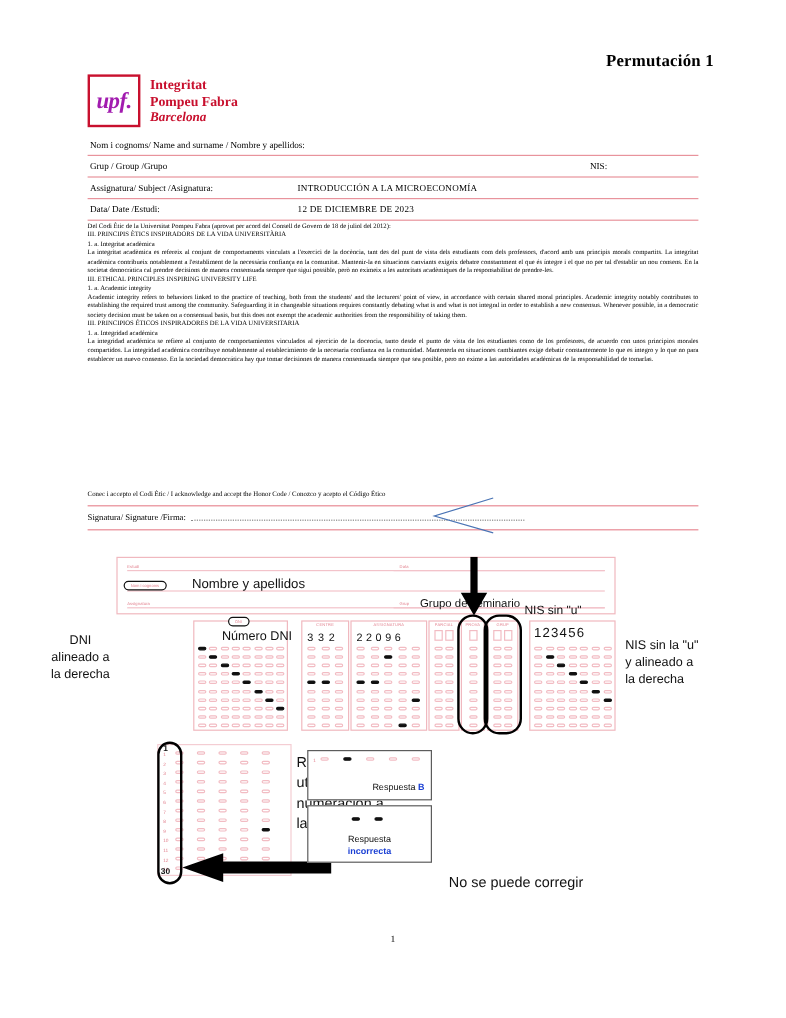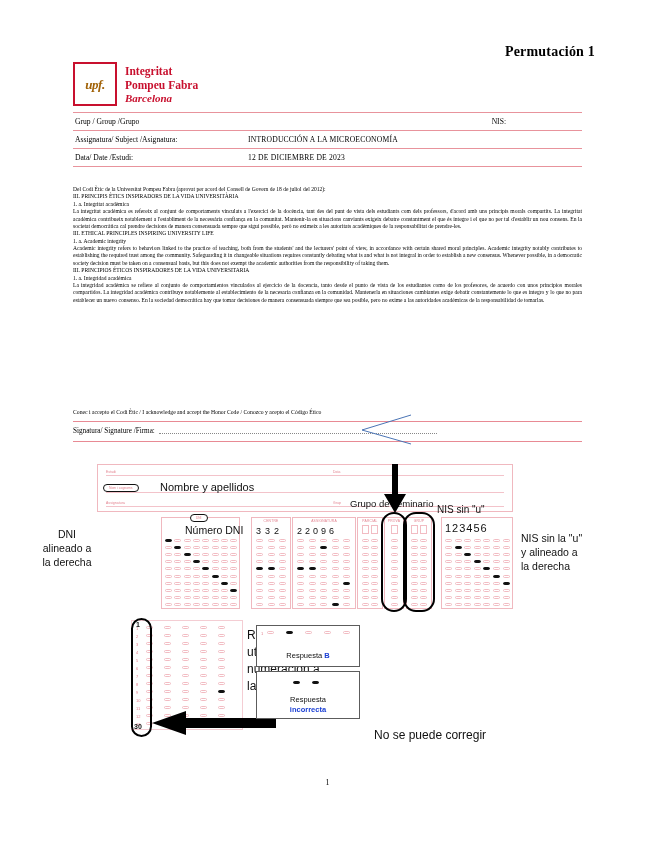--- a/index.html
+++ b/index.html
@@ -21,21 +21,21 @@
     font-weight:bold; font-size:14px; letter-spacing:.2px;
   }
   .logo-block { position:absolute; left:73px; top:62px; display:flex; align-items:flex-start; }
   .logo-mark {
     width:44px; height:44px; border:2.5px solid #c8102e;
     display:flex; align-items:center; justify-content:center;
     margin-right:8px;
   }
   .logo-mark span {
     font-family:"Liberation Serif", serif;
-    font-style:italic; font-weight:bold; font-size:13px; color:#a16207;
+    font-style:italic; font-weight:bold; font-size:19px; color:#a21caf;
     line-height:1; letter-spacing:-.5px;
   }
   .logo-text { padding-top:2px; }
   .logo-text div { font-family:"Liberation Serif", serif; color:#c8102e; font-weight:bold; font-size:11.5px; line-height:1.22; }
   .logo-text div.bcn { font-style:italic; font-weight:bold; font-size:11px; }
 
   
   .formzone { position:absolute; left:73px; top:112px; width:509px; }
   .frow { position:relative; font-size:7.6px; padding:4px 2px 4px 2px; min-height:16px; }
   .frow .lbl { display:inline-block; }
@@ -168,20 +168,23 @@
       <span>upf.</span>
     </div>
     <div class="logo-text">
       <div>Integritat</div>
       <div>Pompeu Fabra</div>
       <div class="bcn">Barcelona</div>
     </div>
   </div>
 
   <div class="formzone">
+    <div class="frow">
+      <span class="lbl">Nom i cognoms/ Name and surname / Nombre y apellidos:</span>
+    </div>
     <hr class="hr-red thick">
     <div class="frow">
       <span class="lbl">Grup / Group /Grupo</span>
       <span class="nis">NIS:</span>
     </div>
     <hr class="hr-red thick">
     <div class="frow">
       <span class="lbl">Assignatura/ Subject /Asignatura:</span>
       <span class="val">INTRODUCCIÓN A LA MICROECONOMÍA</span>
     </div>
@@ -658,21 +661,21 @@
       <div>Responde</div>
       <div>utilizando la</div>
       <div>numeración a</div>
       <div>la izquierda</div>
     </div>
 
     <svg class="arrow" style="left:152px; top:95px; width:125px; height:26px;" viewBox="0 0 125 26">
       <polygon points="0,13 34,1 34,8 124,8 124,18 34,18 34,25" fill="#000"></polygon>
     </svg>
 
-    <div class="respbox" style="left:256px; top:10px; width:104px; height:42px;">
+    <div class="respbox" style="left:256px; top:10px; width:104px; height:42px;padding-left:24px;">
       <div class="qnum" style="left:4px; top:5px; font-size:4px;">1</div>
       <div class="bub" style="left:10px; top:5px;"></div>
       <div class="bub fill" style="left:29px; top:5px;"></div>
       <div class="bub" style="left:48px; top:5px;"></div>
       <div class="bub" style="left:67px; top:5px;"></div>
       <div class="bub" style="left:86px; top:5px;"></div>
       <div class="resplabel" style="top:25px;">
         <span>Respuesta</span>
         <span class="blue">B</span>
       </div>

